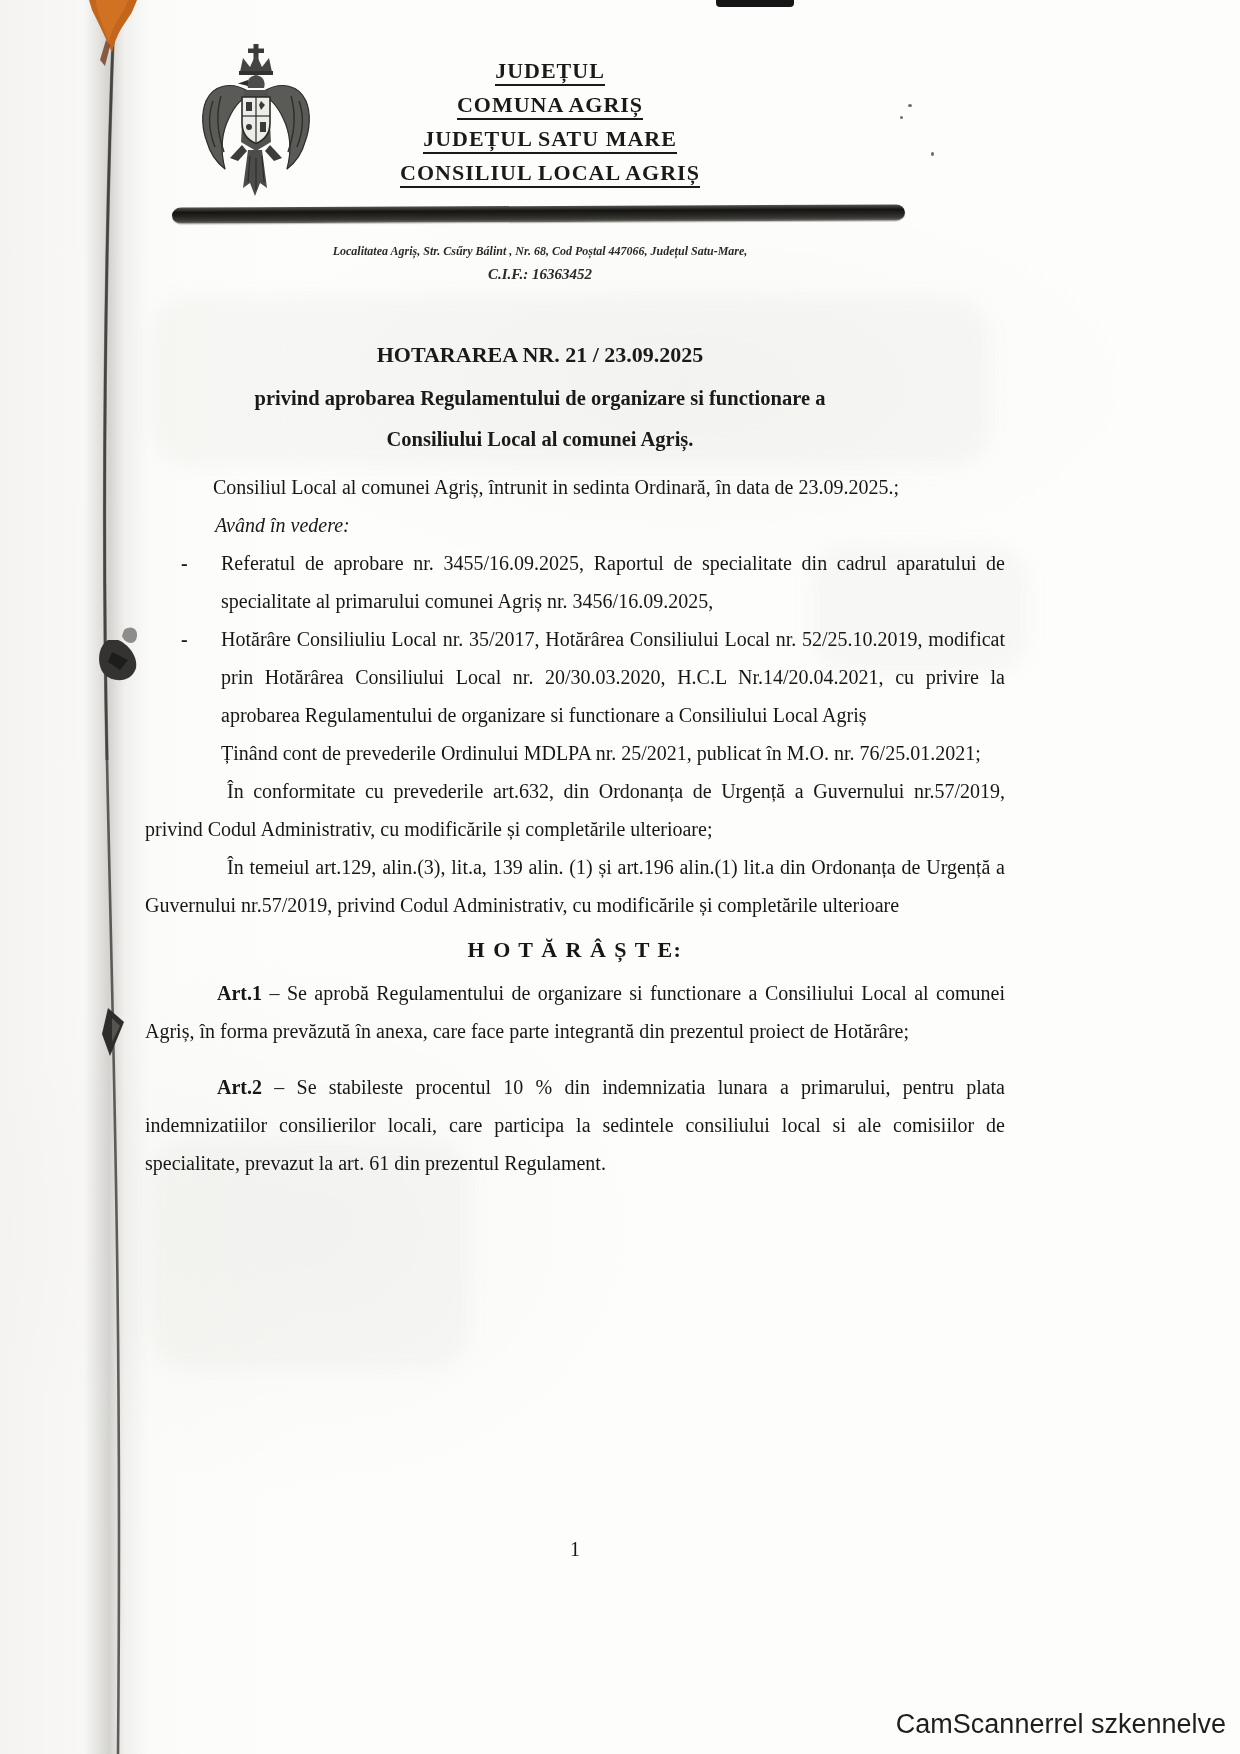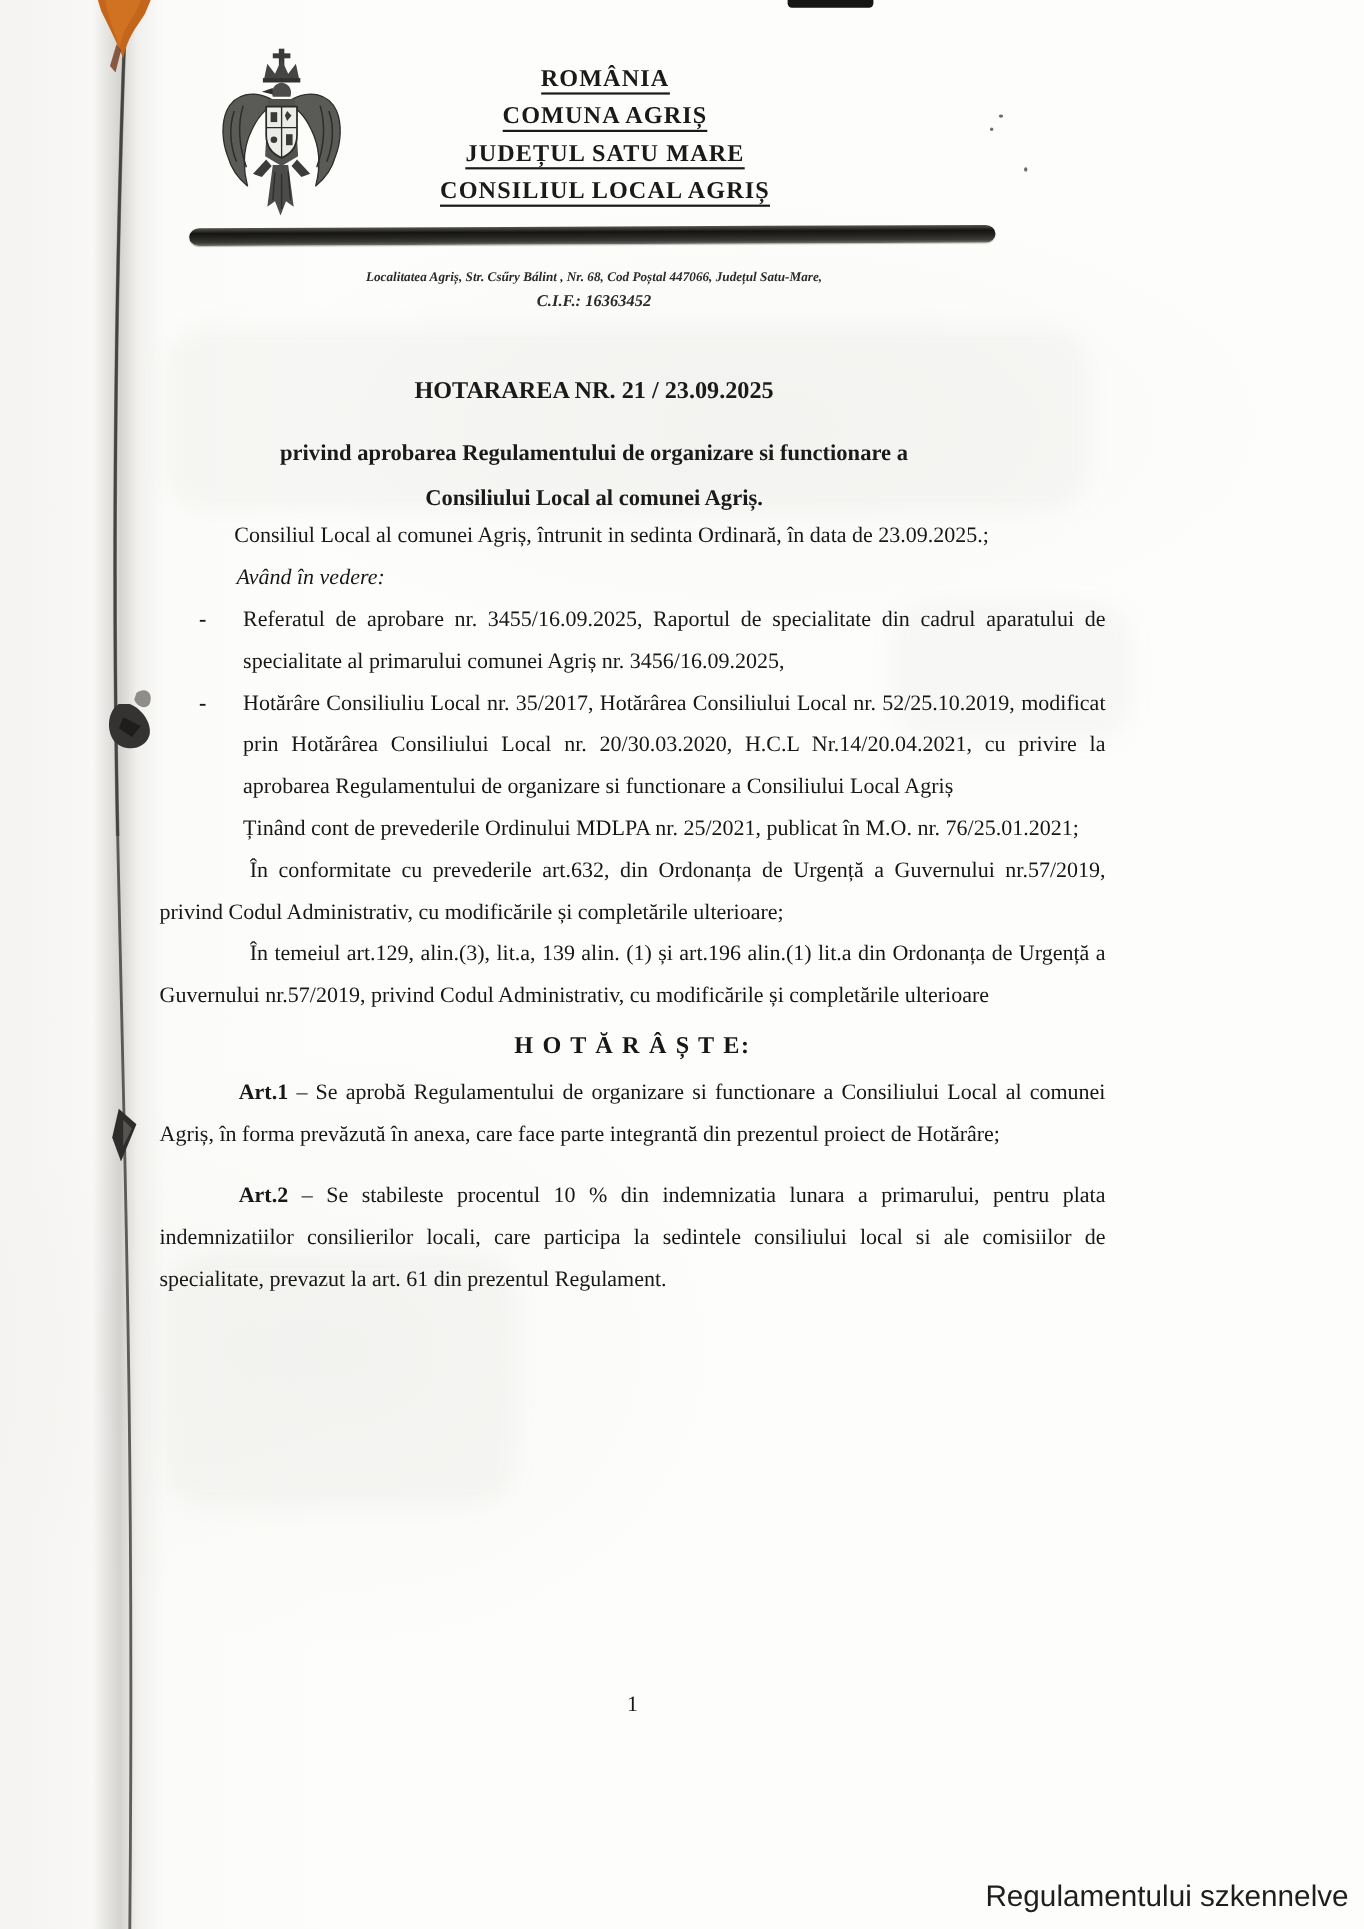--- a/index.html
+++ b/index.html
@@ -40,21 +40,21 @@
     box-shadow:0 1px 1px rgba(0,0,0,0.25);}
   .contact{position:absolute;left:170px;top:240px;width:740px;text-align:center;
     font-style:italic;font-weight:bold;color:#2b2a28;}
   .contact .c1{font-size:12px;line-height:23px;}
   .contact .c2{font-size:16px;line-height:23px;}
   .contact .c2 .ul{display:inline-block;border-bottom:1.6px solid #2b2a28;padding-bottom:1px;}
   .contact .c3{font-size:15px;line-height:22px;}
 
   
   .doc-title{position:absolute;left:170px;top:340px;width:740px;text-align:center;font-weight:bold;}
-  .doc-title .t1{font-size:22px;line-height:30px;margin-bottom:28px;}
+  .doc-title .t1{font-size:22px;line-height:30px;margin-bottom:14px;}
   .doc-title .t2{font-size:20.5px;line-height:28px;margin-bottom:13px;}
   .doc-title .t3{font-size:20.5px;line-height:28px;}
 
   
   .body-text{position:absolute;left:145px;top:468px;width:860px;
     font-size:20px;line-height:38px;text-align:justify;color:#171717;}
   .body-text p{margin:0;}
   .p-intro{text-indent:68px;}
   .p-avand{font-style:italic;text-indent:70px;}
   .bullets{list-style:none;margin:0;padding:0 0 0 76px;}
@@ -129,21 +129,21 @@
       <line x1="58" y1="53" x2="58" y2="99" stroke="#2a2a28" stroke-width="1.2"></line>
       <line x1="44" y1="72" x2="72" y2="72" stroke="#2a2a28" stroke-width="1.2"></line>
       <rect x="48" y="58" width="6" height="9" fill="#3a3a38"></rect>
       <path d="M63 57 L67 61 L63 66 L61 61 Z" fill="#3a3a38"></path>
       <circle cx="51" cy="83" r="3" fill="#3a3a38"></circle>
       <rect x="62" y="78" width="6" height="10" fill="#3a3a38"></rect>
     </g>
   </svg>
 
   <div class="hdr-text">
-    <div><span class="hl">ROMÂNIA</span></div>
+    <div><span class="hl">JUDEȚUL</span></div>
     <div><span class="hl">COMUNA AGRIȘ</span></div>
     <div><span class="hl">JUDEȚUL SATU MARE</span></div>
     <div><span class="hl">CONSILIUL LOCAL AGRIȘ</span></div>
   </div>
 
   <div class="rule-bar"></div>
 
   <div class="contact">
     <div class="c1">Localitatea Agriș, Str. Csűry Bálint , Nr. 68, Cod Poștal 447066, Județul Satu-Mare,</div>
     <div class="c3">C.I.F.: 16363452</div>
@@ -176,15 +176,15 @@
       <span class="art-label">Art.1 </span>
       <span>– Se aprobă Regulamentului de organizare si functionare a Consiliului Local al comunei Agriș, în forma prevăzută în anexa, care face parte integrantă din prezentul proiect de Hotărâre;</span>
     </p>
     <p class="p-art gap">
       <span class="art-label">Art.2 </span>
       <span>– Se stabileste procentul 10 % din indemnizatia lunara a primarului, pentru plata indemnizatiilor consilierilor locali, care participa la sedintele consiliului local si ale comisiilor de specialitate, prevazut la art. 61 din prezentul Regulament.</span>
     </p>
   </div>
 
   <div class="page-num">1</div>
-  <div class="watermark">Regulamentului szkennelve</div>
+  <div class="watermark">CamScannerrel szkennelve</div>
 
 </div>
 
 </body></html>

